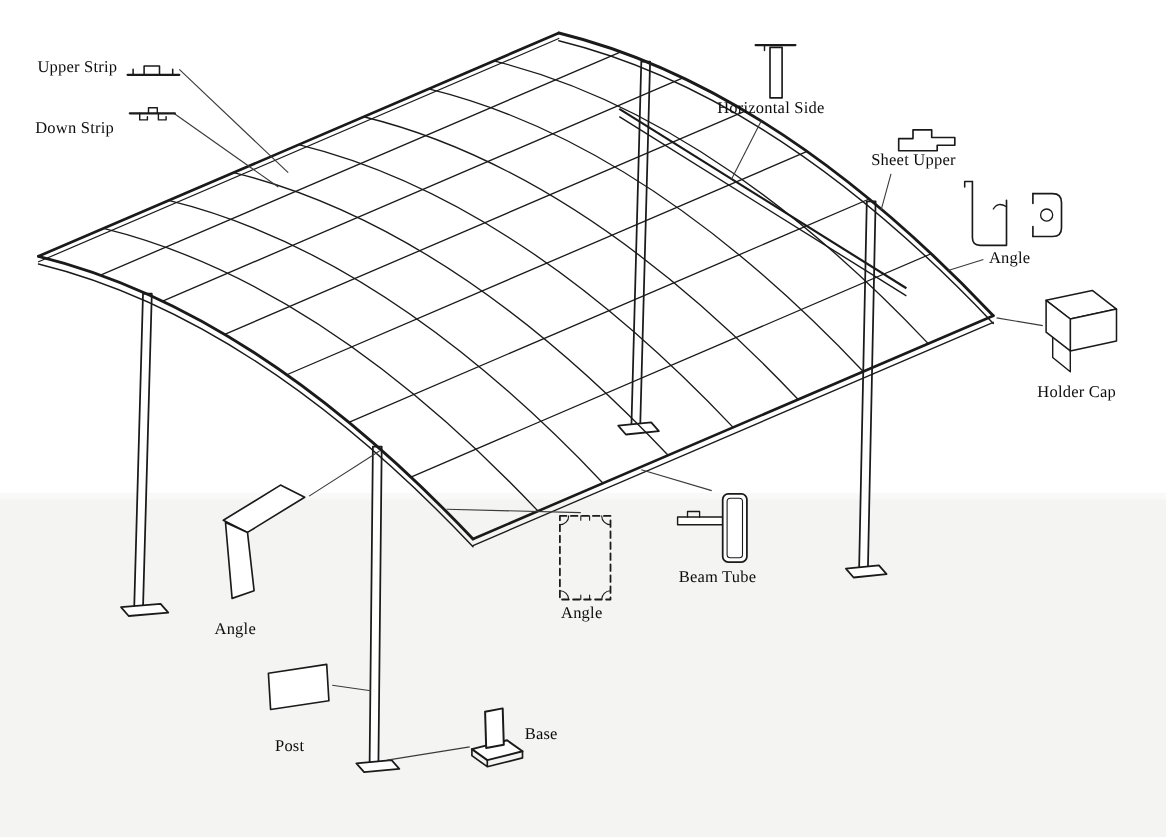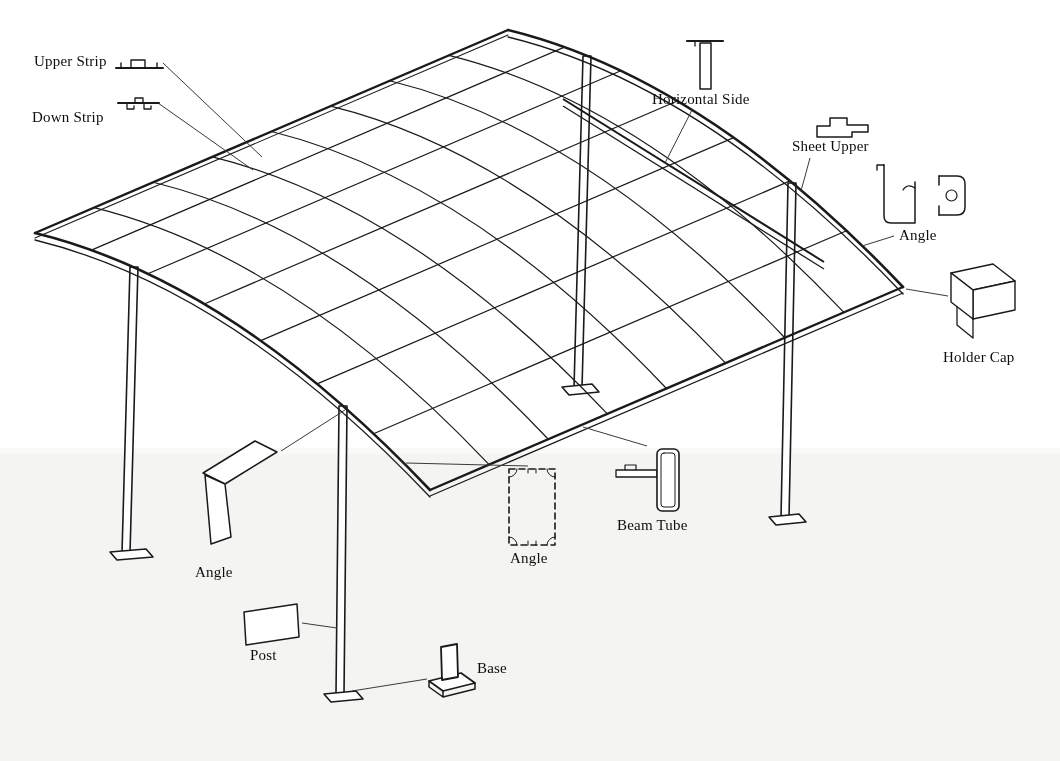--- a/index.html
+++ b/index.html
@@ -150,15 +150,15 @@
 
   <div class="label" style="left:34px;top:53px">Upper Strip</div>
   <div class="label" style="left:32px;top:109px">Down Strip</div>
   <div class="label" style="left:652px;top:91px">Horizontal Side</div>
   <div class="label" style="left:792px;top:138px">Sheet Upper</div>
   <div class="label" style="left:899px;top:227px">Angle</div>
   <div class="label" style="left:943px;top:349px">Holder Cap</div>
   <div class="label" style="left:195px;top:564px">Angle</div>
   <div class="label" style="left:510px;top:550px">Angle</div>
   <div class="label" style="left:617px;top:517px">Beam Tube</div>
-  <div class="label" style="left:250px;top:647px">Post</div>
+  <div class="label" style="left:250px;top:671px">Post</div>
   <div class="label" style="left:477px;top:660px">Base</div>
 </div>
 
 </body></html>

